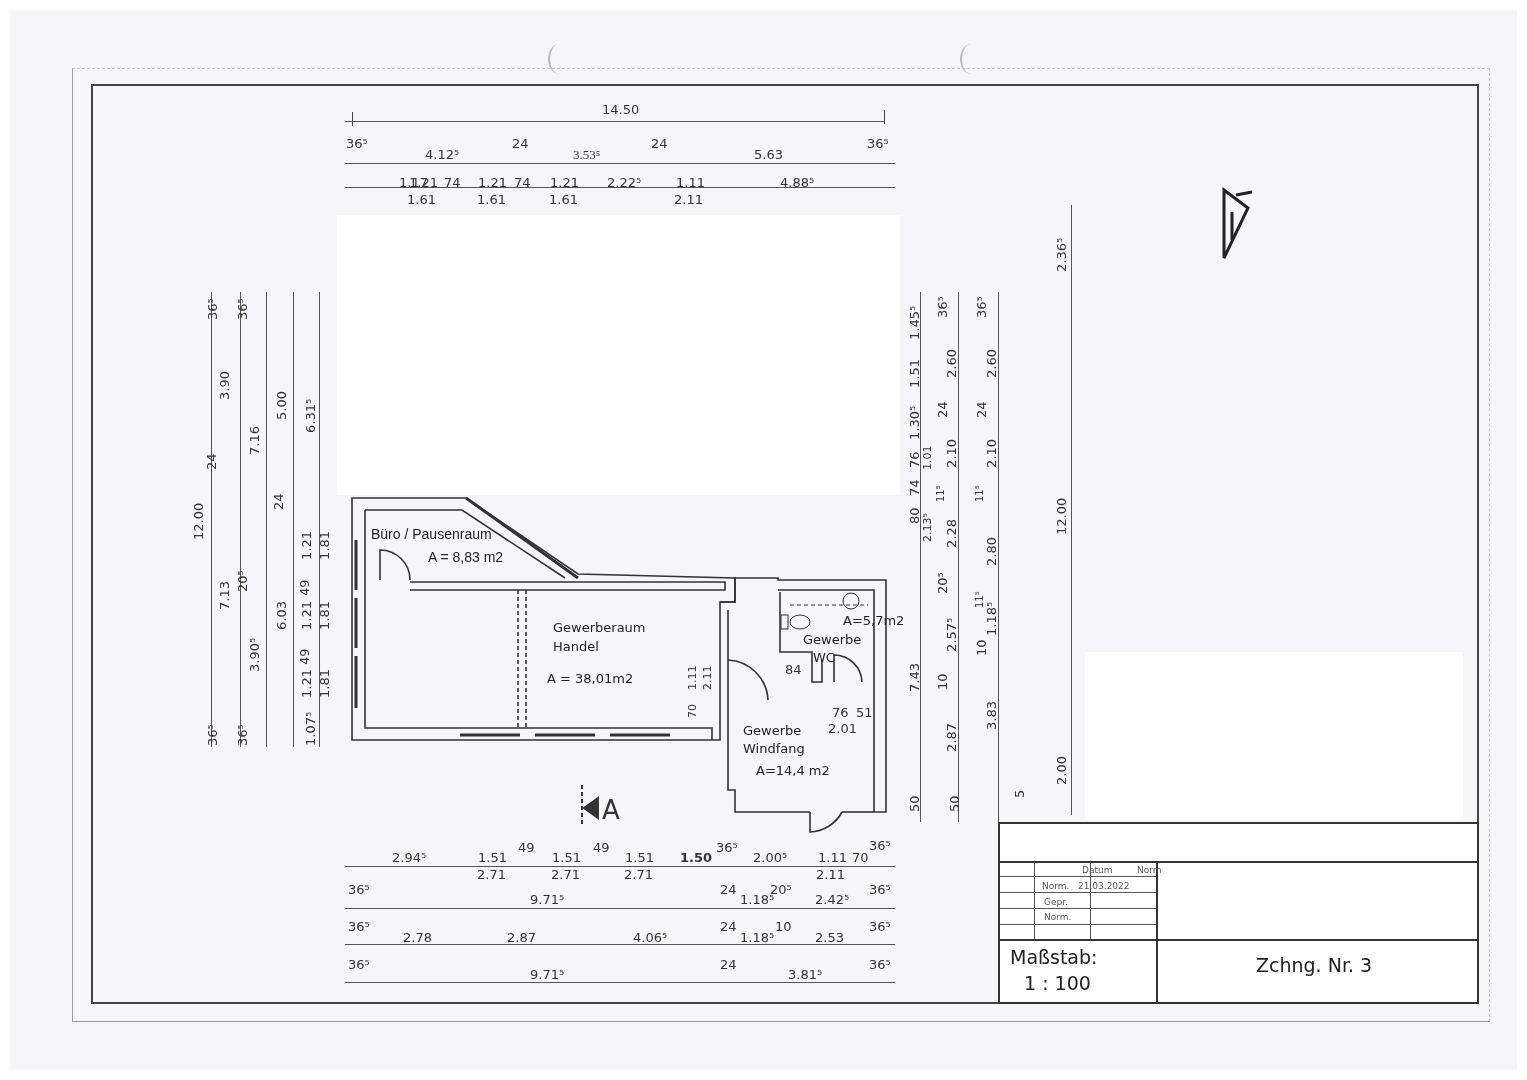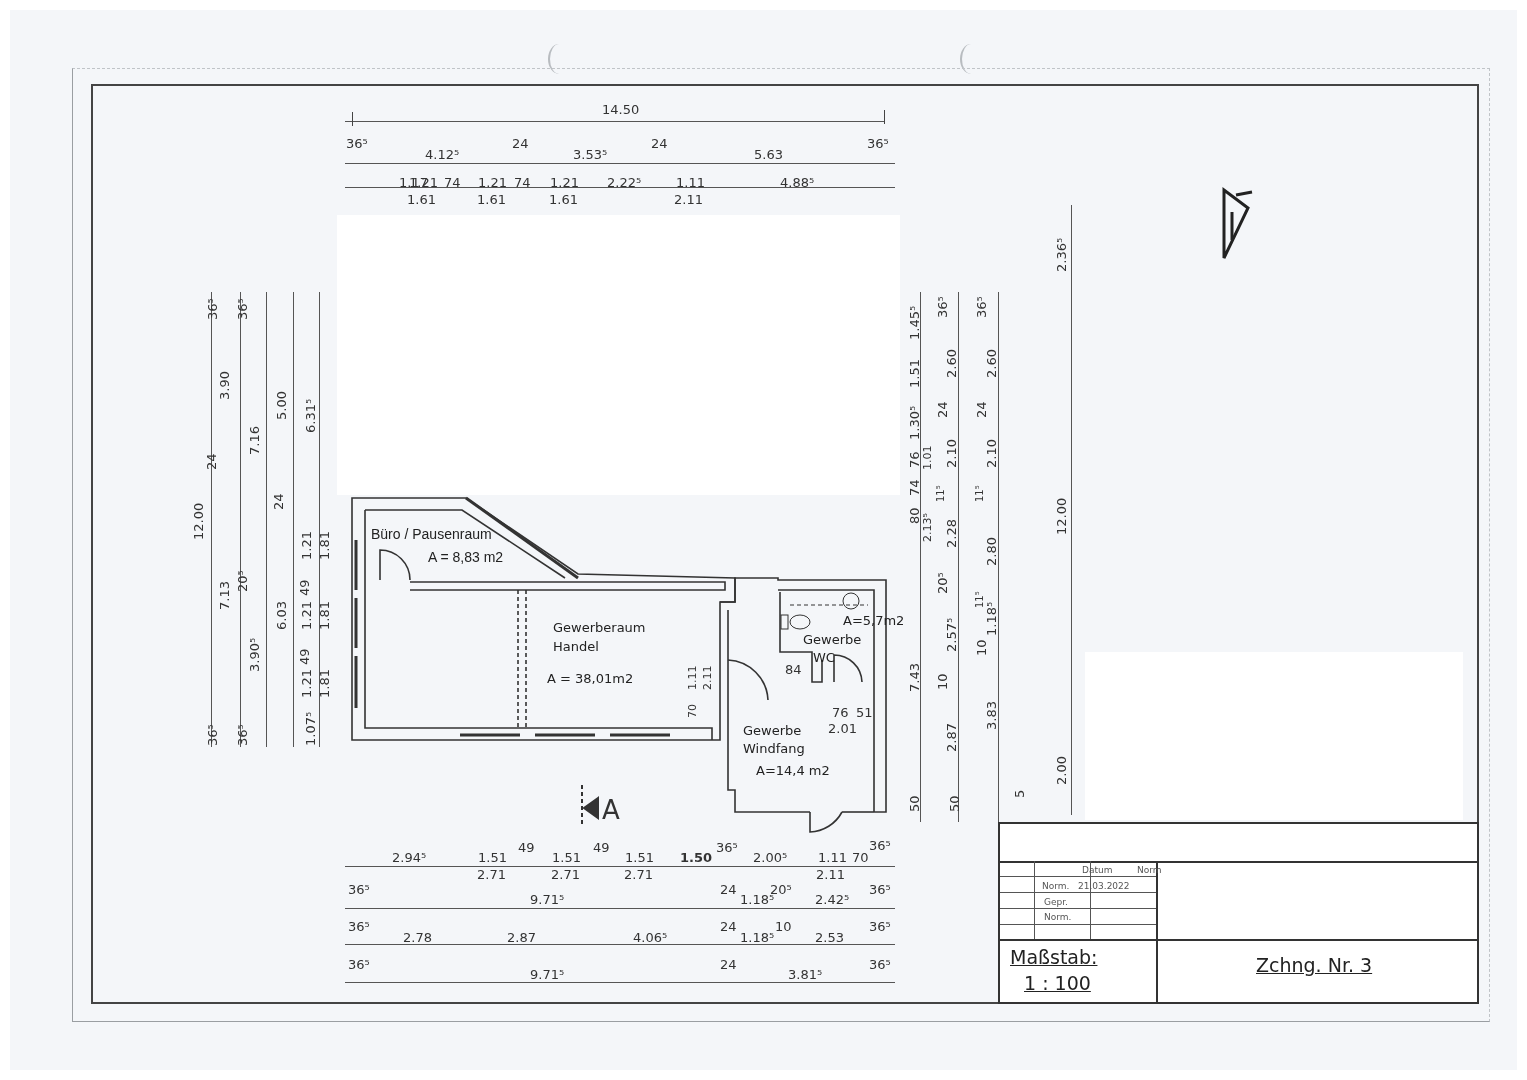--- a/index.html
+++ b/index.html
@@ -14,21 +14,21 @@
   .dim { position:absolute; font-size:13px; color:#333; white-space:nowrap; line-height:1; }
   .vdim { position:absolute; font-size:13px; color:#333; white-space:nowrap; transform:rotate(-90deg); transform-origin:left top; line-height:1; }
   .hline { position:absolute; height:1px; background:#555; }
   .vline { position:absolute; width:1px; background:#555; }
   .tick { position:absolute; width:1px; height:14px; background:#444; }
   .room-label { position:absolute; font-size:13px; color:#222; white-space:nowrap; }
   .room-label.sans { font-family:"Liberation Sans", sans-serif; font-size:14px; }
   .title-block { position:absolute; left:998px; top:822px; width:477px; height:178px; border:2px solid #333; background:#fff; }
   .tb-row { position:absolute; left:0; right:0; border-top:2px solid #333; }
   .tb-small { position:absolute; font-size:9px; color:#555;padding-left:40px; }
-  .tb-big { position:absolute; font-size:19px; color:#222;text-decoration:underline; }
+  .tb-big { position:absolute; font-size:19px; color:#222; }
   .section-mark { position:absolute; left:575px; top:790px; font-size:26px; color:#333; }
 </style>
 </head>
 <body>
 
 <div class="sheet"></div>
 <div class="punch" style="left:548px"></div>
 <div class="punch" style="left:960px"></div>
 <div class="outer-frame"></div>
 <div class="inner-frame"></div>
@@ -39,21 +39,21 @@
 <div>
   <div class="hline" style="left:345px;top:121px;width:540px;"></div>
   <div class="tick" style="left:352px;top:112px;"></div>
   <div class="tick" style="left:884px;top:110px;"></div>
   <div class="dim" style="left:602px;top:103px;">14.50</div>
 
   <div class="hline" style="left:345px;top:163px;width:550px;"></div>
   <div class="dim" style="left:346px;top:137px;">36⁵</div>
   <div class="dim" style="left:425px;top:148px;">4.12⁵</div>
   <div class="dim" style="left:512px;top:137px;">24</div>
-  <div class="dim" style="left:573px;top:148px;">3.53⁵</div>
+  <div class="dim" style="left:573px;top:148px;font-family:Liberation Serif, serif;">3.53⁵</div>
   <div class="dim" style="left:651px;top:137px;">24</div>
   <div class="dim" style="left:754px;top:148px;">5.63</div>
   <div class="dim" style="left:867px;top:137px;">36⁵</div>
 
   <div class="hline" style="left:345px;top:187px;width:550px;"></div>
   <div class="dim" style="left:363px;top:176px;margin-left:36px;">1.17</div>
   <div class="dim" style="left:409px;top:176px;">1.21</div>
   <div class="dim" style="left:444px;top:176px;">74</div>
   <div class="dim" style="left:478px;top:176px;">1.21</div>
   <div class="dim" style="left:514px;top:176px;">74</div>

